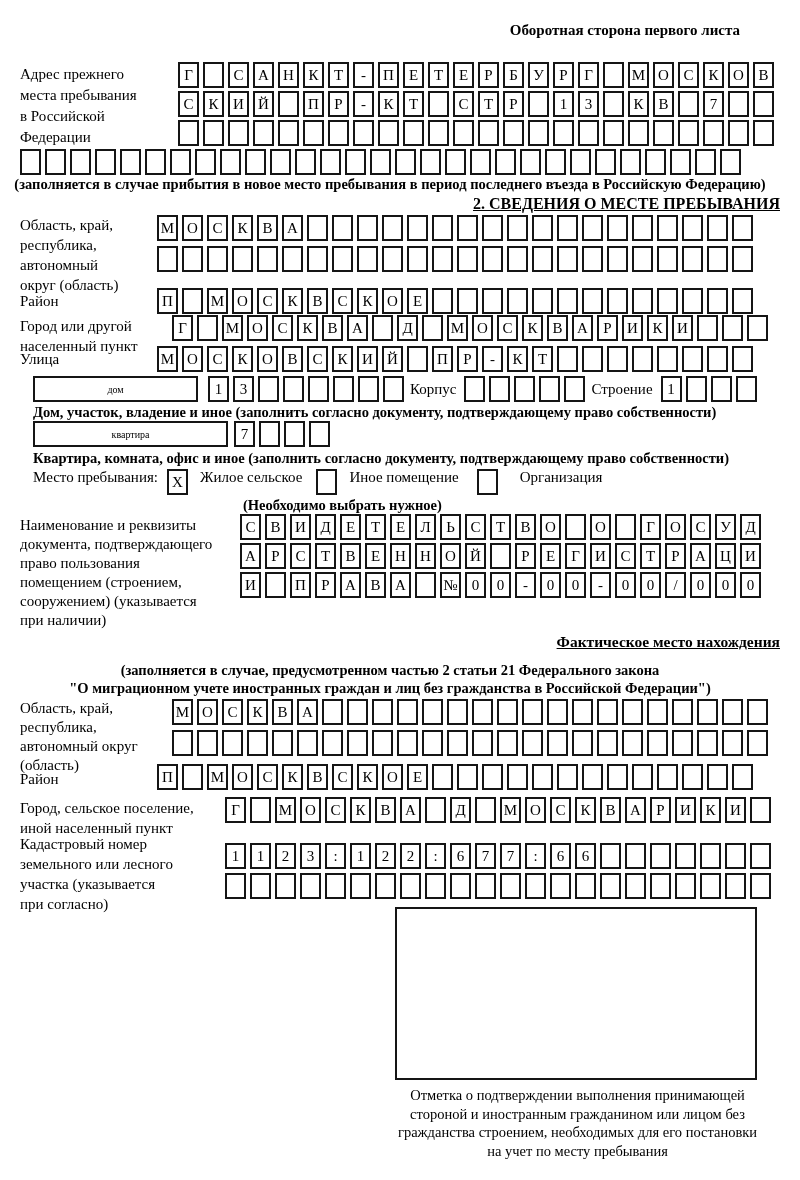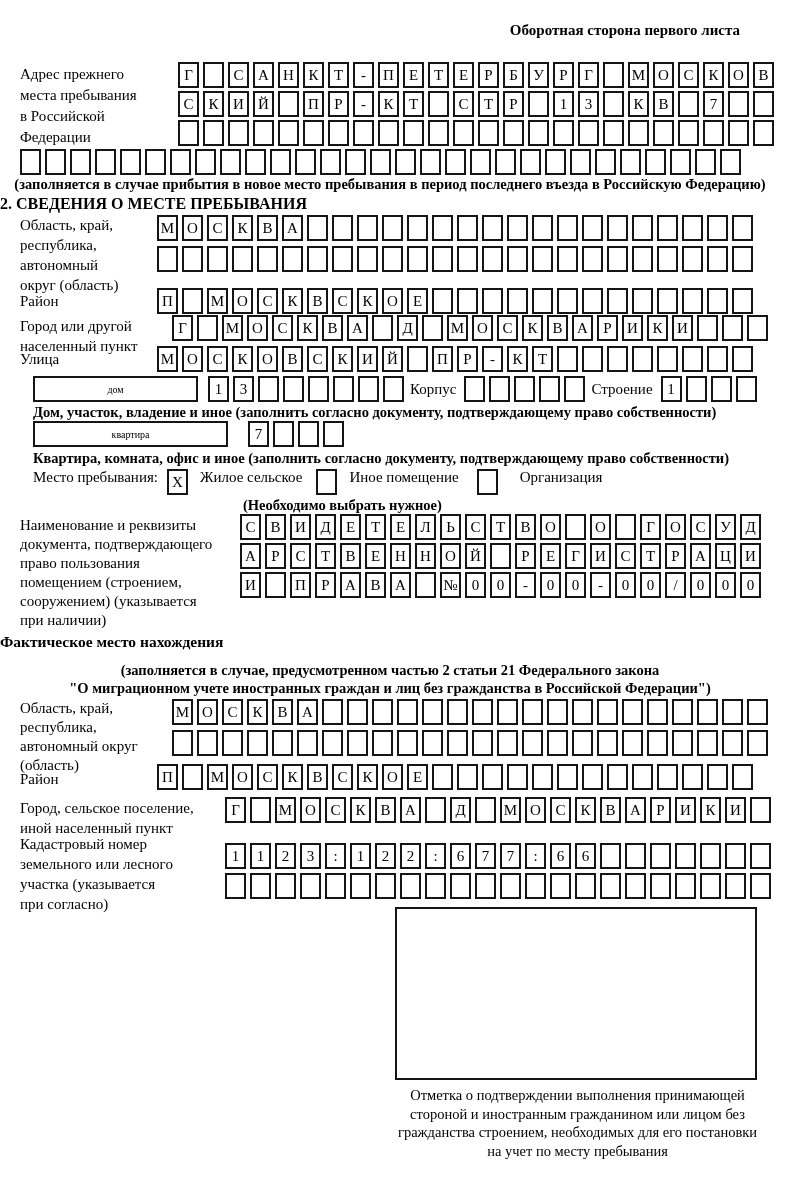--- a/index.html
+++ b/index.html
@@ -5,21 +5,21 @@
   html,body{margin:0;padding:0;background:#fff;}
   .page{
     position:relative;width:800px;height:1180px;background:#ffffff;
     font-family:"Liberation Serif","DejaVu Serif",serif;color:#000;
     overflow:hidden;
   }
   .abs{position:absolute;}
   .flabel{position:absolute;font-size:15px;line-height:21px;white-space:pre-line;}
   .cap{position:absolute;font-size:14.5px;white-space:nowrap;font-weight:bold;}
   .center{left:0;width:780px;text-align:center;white-space:normal;}
-  .title{position:absolute;font-weight:bold;font-size:16px;left:0;width:780px;text-align:left;}
+  .title{position:absolute;font-weight:bold;font-size:16px;left:0;width:780px;text-align:right;text-decoration:underline;}
   .grid{position:absolute;display:flex;}
   .cells{display:flex;}
   .cell{
     box-sizing:border-box;flex:none;width:21px;height:26px;
     border:2px solid #151515;margin-right:4px;
     display:flex;align-items:center;justify-content:center;
     font-size:15px;line-height:1;
   }
   .widebox{
     box-sizing:border-box;height:26px;border:2px solid #151515;flex:none;
@@ -321,21 +321,21 @@
     <div class="cells">
         <div class="cell">1</div>
         <div class="cell"></div>
         <div class="cell"></div>
         <div class="cell"></div>
       </div>
   </div>
   <div class="cap" style="top:404px;left:33px;">Дом, участок, владение и иное (заполнить согласно документу, подтверждающему право собственности)</div>
 
   <div class="grid" style="top:421px;left:33px;">
-    <div class="widebox" style="width:195px;margin-right:20px;">квартира</div>
+    <div class="widebox" style="width:195px;margin-right:6px;">квартира</div>
     <div class="cells">
         <div class="cell">7</div>
         <div class="cell"></div>
         <div class="cell"></div>
         <div class="cell"></div>
       </div>
   </div>
   <div class="cap" style="top:450px;left:33px;">Квартира, комната, офис и иное (заполнить согласно документу, подтверждающему право собственности)</div>
 
   <div class="mesto" style="top:469px;left:33px;">

